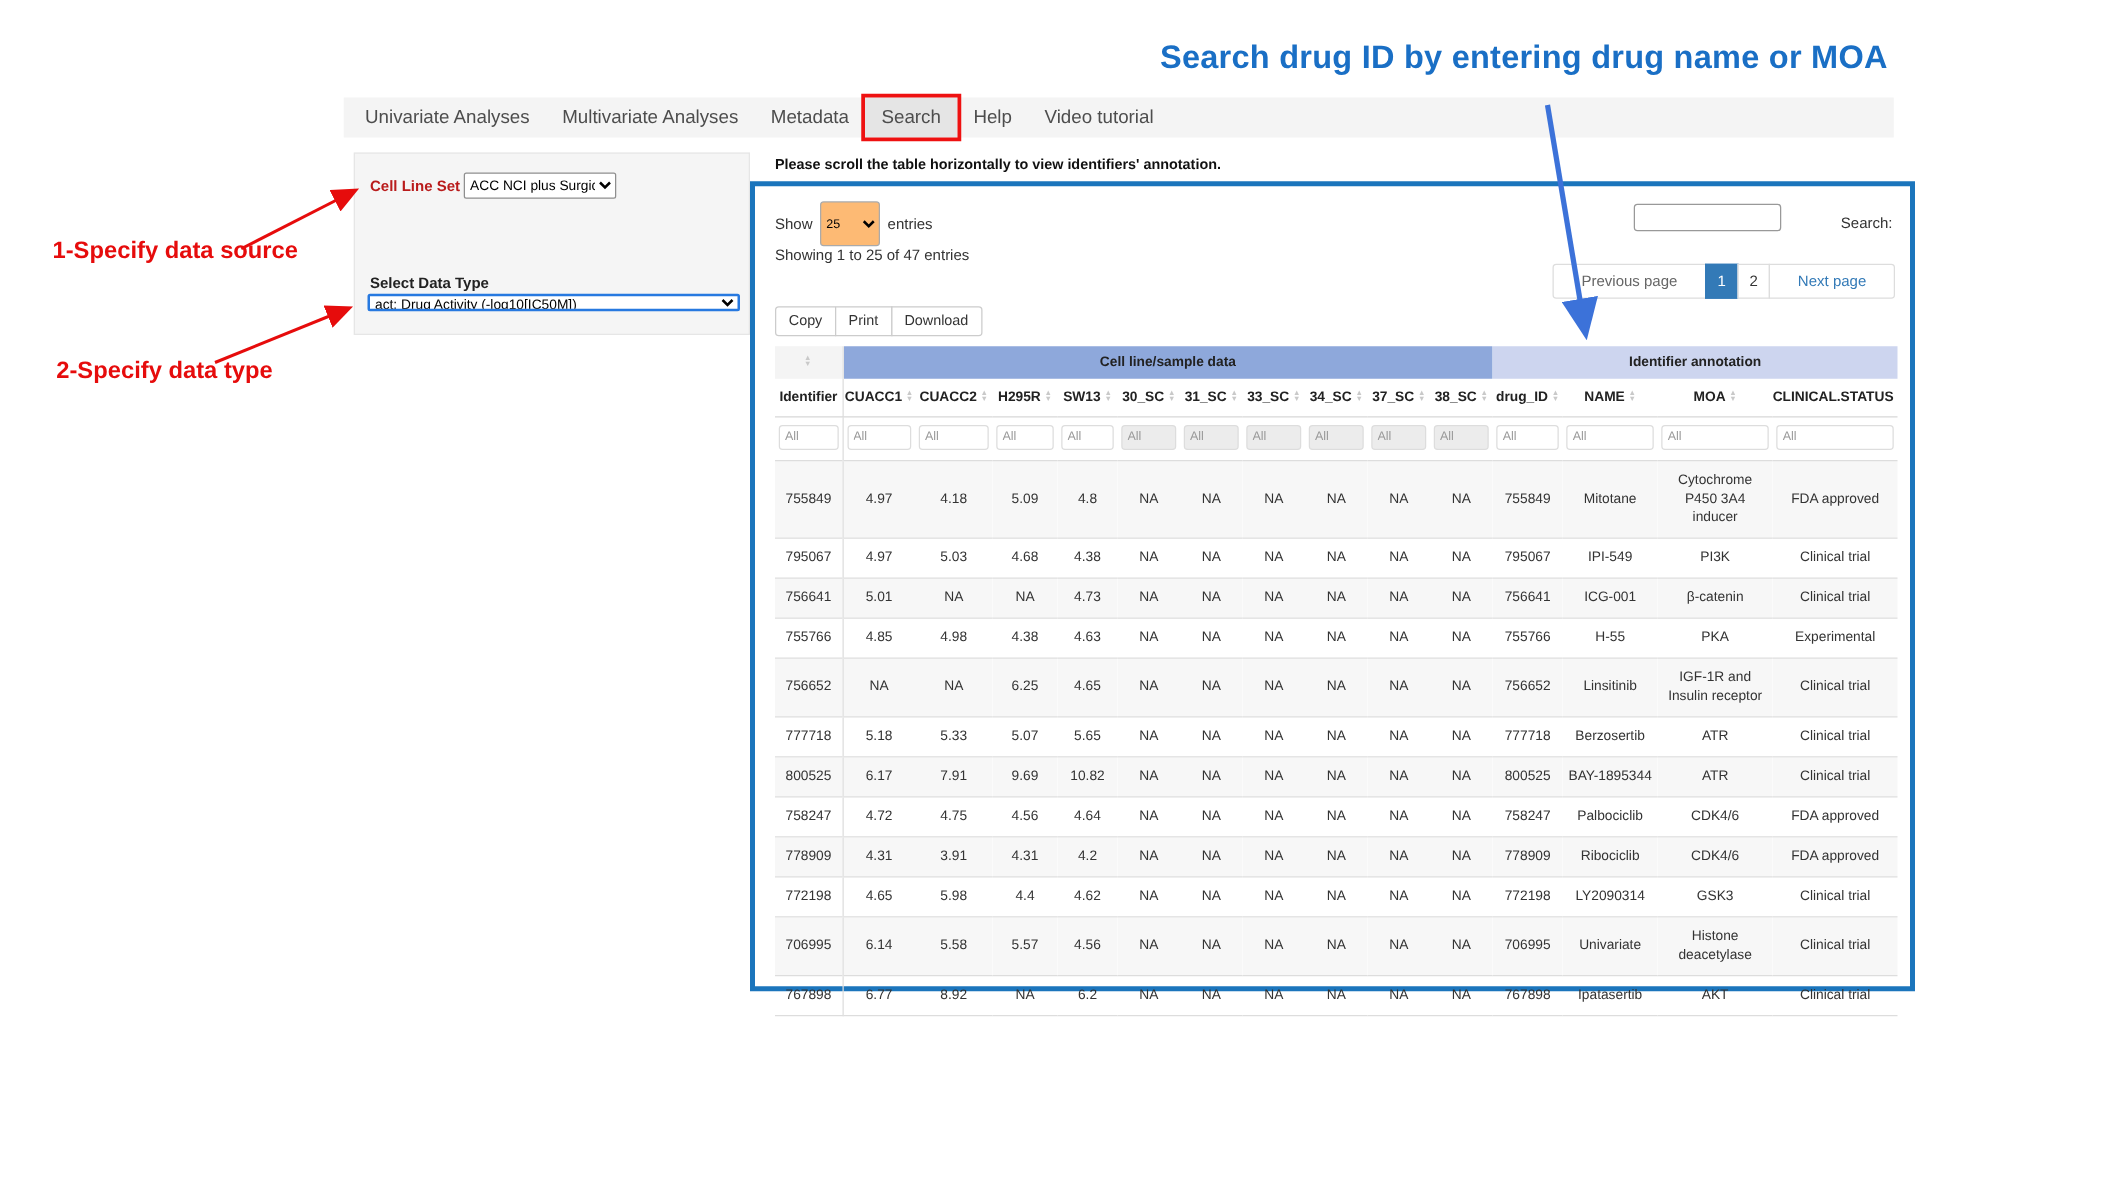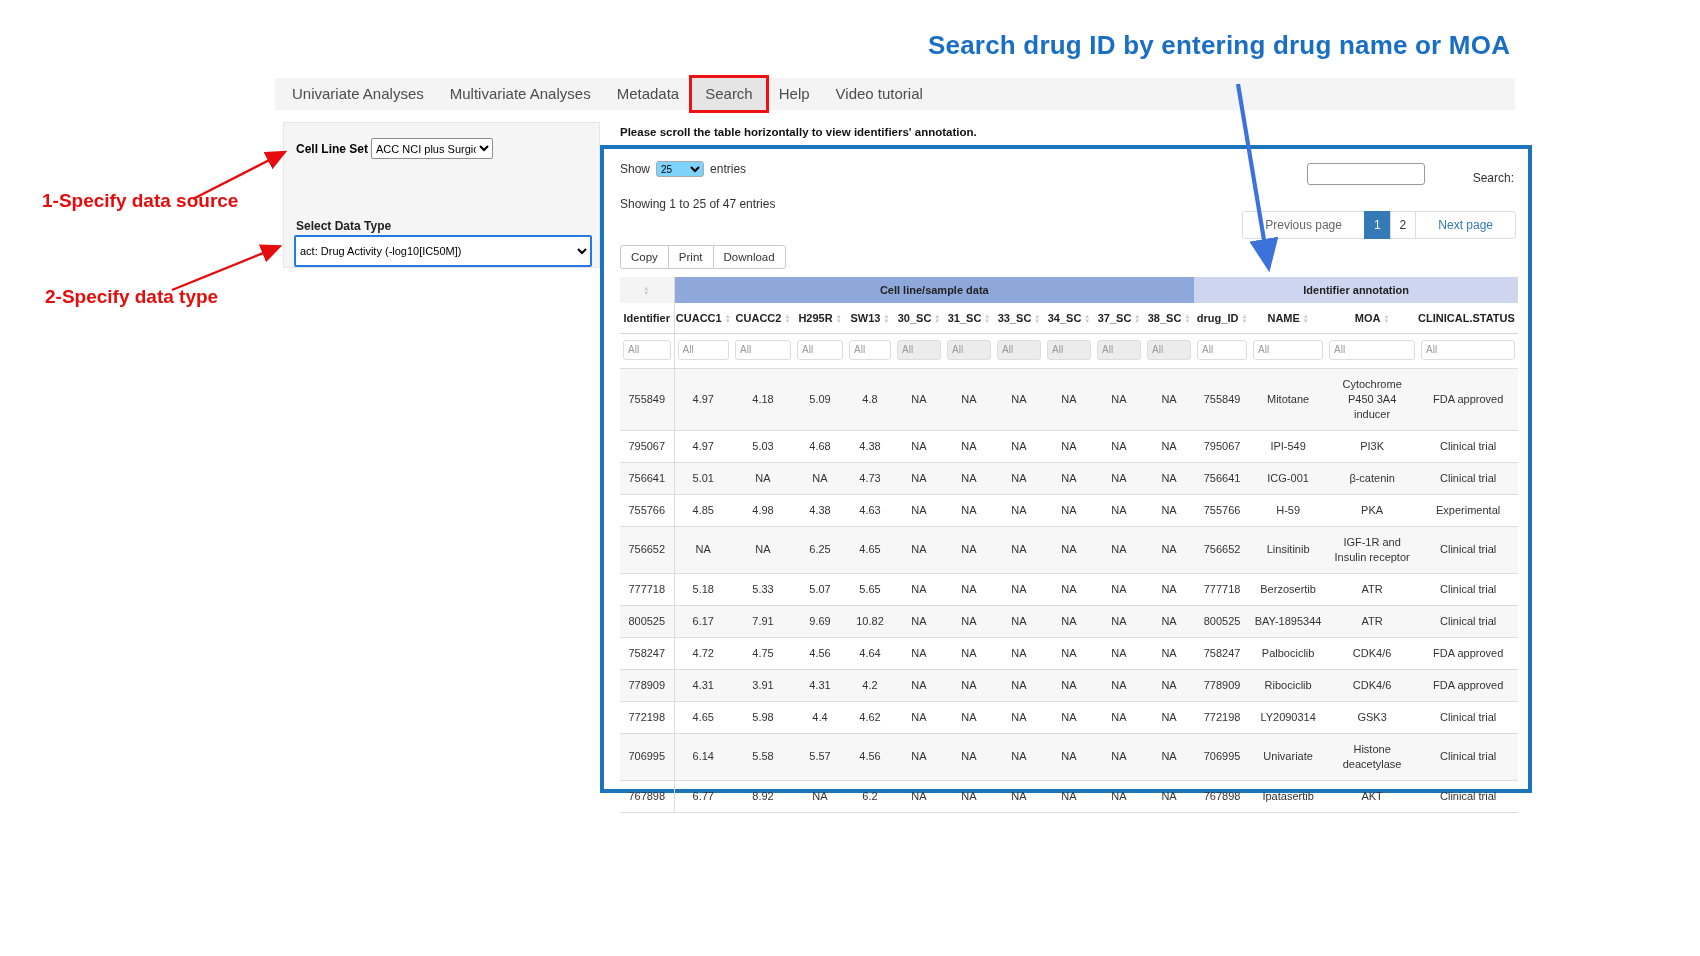--- a/index.html
+++ b/index.html
@@ -15,32 +15,32 @@
   #arrow-layer { position:absolute; left:0; top:0; width:1700px; height:956px; pointer-events:none; z-index:50; }
 
   
   .navbar { position:absolute; left:275px; top:78px; width:1240px; height:32px; background:#f4f4f4; display:flex; align-items:center; padding-left:4px; }
   .nav-item { padding:0 13px; line-height:32px; font-size:15px; color:#4d4d4d; cursor:pointer; white-space:nowrap; }
   .nav-item.active { background:#e5e5e5; outline:3px solid #ee1111; outline-offset:0; }
 
   
   .sidebar { position:absolute; left:283px; top:122px; width:317px; height:146px; background:#f5f5f5; border:1px solid #e6e6e6; }
   .cls-row { position:absolute; left:12px; top:15px; display:flex; align-items:center; }
-  .cls-label { font-size:12px; font-weight:700; color:#000000; margin-right:3px; white-space:nowrap; }
+  .cls-label { font-size:12px; font-weight:700; color:#b91c1c; margin-right:3px; white-space:nowrap; }
   .cls-select { font-size:11px; height:21px; width:122px; border:1px solid #8f8f8f; background:#fff; border-radius:2px; font-family:"Liberation Sans", sans-serif; }
   .dtype-label { position:absolute; left:12px; top:96px; font-size:12px; font-weight:700; color:#222; }
-  .dtype-select { position:absolute; left:10px; top:112px; width:298px; height:32px; font-size:11px; border:2px solid #2779e0; border-radius:2px; background:#fff; font-family:"Liberation Sans", sans-serif; }
+  .dtype-select { position:absolute; left:10px; top:112px; width:298px; height:14px; font-size:11px; border:2px solid #2779e0; border-radius:2px; background:#fff; font-family:"Liberation Sans", sans-serif; }
 
   
   .scroll-note { position:absolute; left:620px; top:126px; font-size:11.5px; font-weight:700; color:#111; }
 
   
   .panel { position:absolute; left:600px; top:145px; width:932px; height:648px; border:4px solid #1b75bc; background:#fff; }
   .dt-show { position:absolute; left:16px; top:12px; display:flex; align-items:center; font-size:12px; color:#333; }
-  .show-select { margin:0 6px; height:16px; width:48px; font-size:10px; border:1px solid #aaa; border-radius:3px; background:#7dd3fc; font-family:"Liberation Sans", sans-serif; }
+  .show-select { margin:0 6px; height:36px; width:48px; font-size:10px; border:1px solid #aaa; border-radius:3px; background:#fdba74; font-family:"Liberation Sans", sans-serif; }
   .dt-search { position:absolute; right:14px; top:14px; display:flex; align-items:flex-end;gap:41px; }
   .search-input { width:118px; height:22px; border:1px solid #999; border-radius:3px; padding:2px 5px; font-size:12px; font-family:"Liberation Sans", sans-serif; }
   .search-label { font-size:12px; color:#333; margin-left:7px; }
   .dt-showing { position:absolute; left:16px; top:48px; font-size:12px; color:#333; }
   .dt-pag { position:absolute; right:12px; top:62px; display:flex; }
   .pg { border:1px solid #ddd; background:#fff; font-size:12px; padding:6px 22px; margin-left:-1px; color:#666; cursor:pointer; white-space:nowrap; }
   .pg.first { border-radius:3px 0 0 3px; margin-left:0; }
   .pg.last { border-radius:0 3px 3px 0; color:#337ab7; }
   .pg.num { padding:6px 9px; color:#333; }
   .pg.active { background:#337ab7; border-color:#337ab7; color:#fff; }
@@ -251,21 +251,21 @@
               <td>4.98</td>
               <td>4.38</td>
               <td>4.63</td>
               <td>NA</td>
               <td>NA</td>
               <td>NA</td>
               <td>NA</td>
               <td>NA</td>
               <td>NA</td>
               <td>755766</td>
-              <td>H-59</td>
+              <td>H-55</td>
               <td>PKA</td>
               <td>Experimental</td>
             </tr>
             <tr class="stripe">
               <td class="ident">756652</td>
               <td>NA</td>
               <td>NA</td>
               <td>6.25</td>
               <td>4.65</td>
               <td>NA</td>

